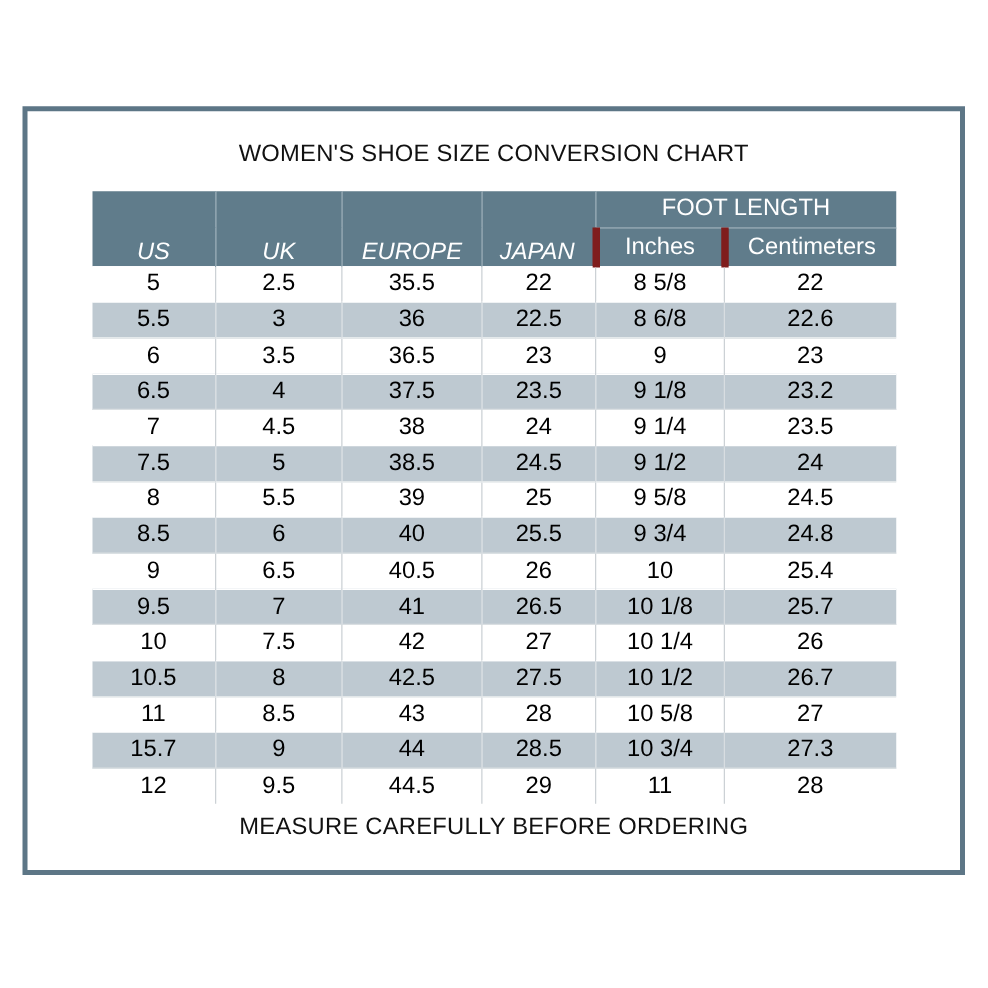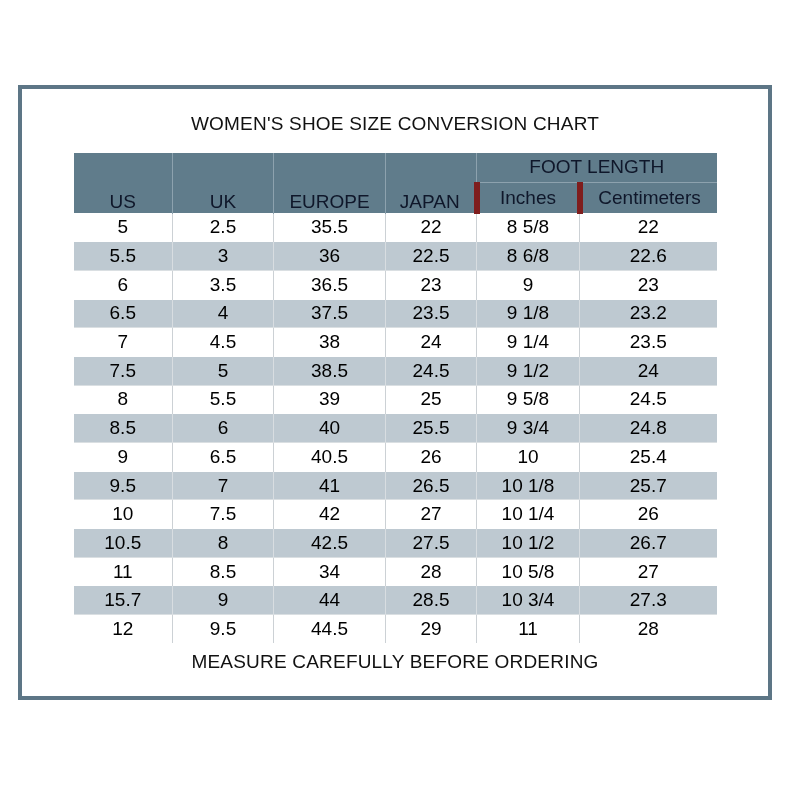--- a/index.html
+++ b/index.html
@@ -35,32 +35,33 @@
     white-space: nowrap;
   }
   table.conv {
     border-collapse: collapse;
     table-layout: fixed;
     width: 643px;
     margin: 17px auto 0 auto;
   }
   table.conv th {
     background: #607c8b;
-    color: #0f172a;
+    color: #ffffff;
     font-weight: 400;
     font-size: 19px;
     text-align: center;
     padding: 0;
   }
   thead tr.group-row { height: 29px; }
   thead tr.sub-row   { height: 31px; }
   th.col-head {
     vertical-align: bottom;
     padding-bottom: 5px;
     border-left: 1px solid #8da2ae;
+    font-style: italic;
   }
   th.col-head:first-child { border-left: none; }
   th.group-head {
     border-left: 1px solid #8da2ae;
     border-bottom: 1px solid #8da2ae;
   }
   th.sub-head {
     border-left: 6px solid #7f1d1d;
     vertical-align: middle;
   }
@@ -216,21 +217,21 @@
             <td>10.5</td>
             <td>8</td>
             <td>42.5</td>
             <td>27.5</td>
             <td>10 1/2</td>
             <td>26.7</td>
           </tr>
           <tr>
             <td>11</td>
             <td>8.5</td>
-            <td>34</td>
+            <td>43</td>
             <td>28</td>
             <td>10 5/8</td>
             <td>27</td>
           </tr>
           <tr>
             <td>15.7</td>
             <td>9</td>
             <td>44</td>
             <td>28.5</td>
             <td>10 3/4</td>

